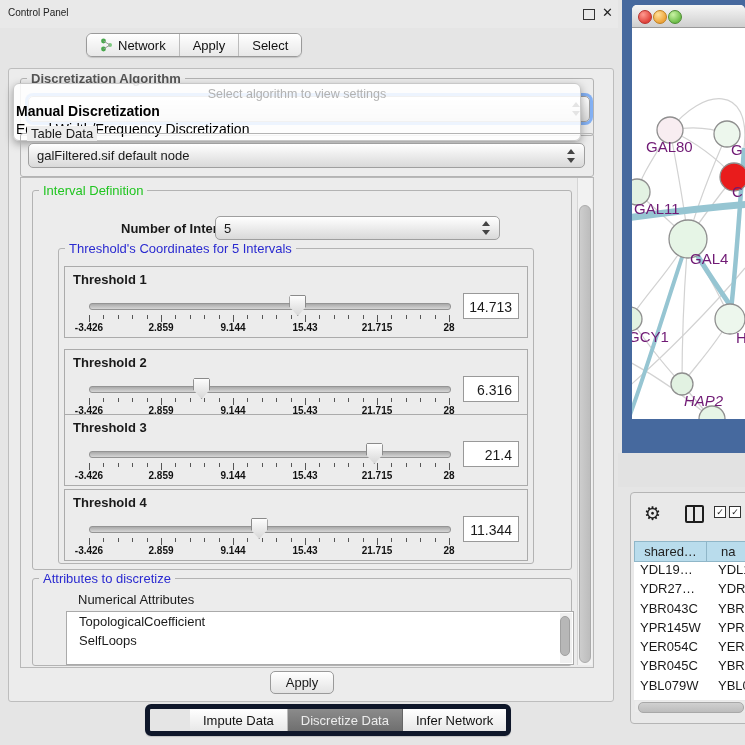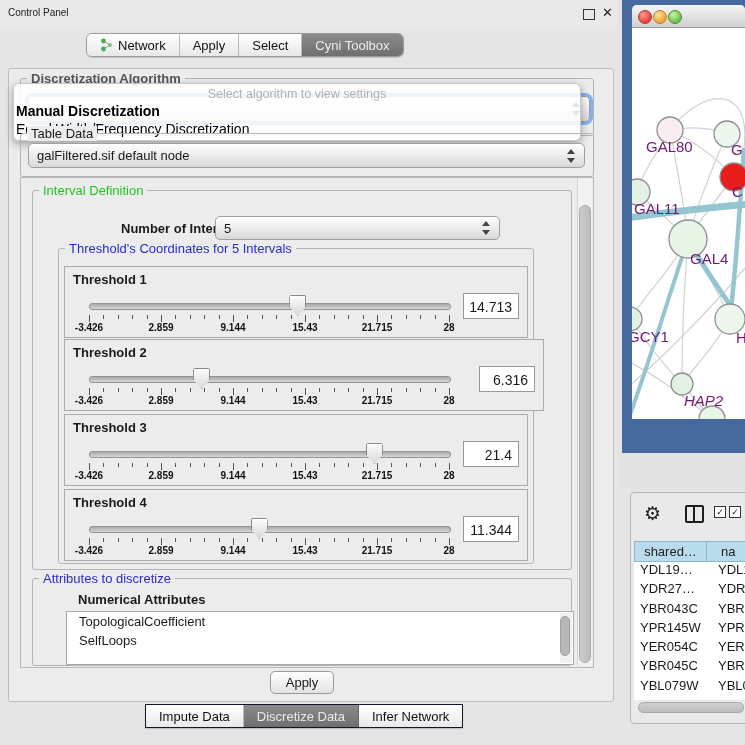--- a/index.html
+++ b/index.html
@@ -55,28 +55,28 @@
   .thr-group{left:58px;top:248px;width:474px;height:314px;}
   .th-panel{position:absolute;left:64px;width:462px;height:70px;border:1px solid #ababab;background:#ececec;}
   .th-label{position:absolute;left:8px;top:5px;font-weight:bold;}
   .th-track{position:absolute;left:24px;top:36px;width:360px;height:5px;border-radius:3px;background:linear-gradient(#a9a9a9,#d6d6d6);border:1px solid #949494;}
   .th-handle{position:absolute;top:28px;width:15px;height:19px;background:linear-gradient(#fdfdfd,#d8d8d8);border:1px solid #8a8a8a;clip-path:polygon(8% 0,92% 0,100% 10%,100% 55%,50% 100%,0 55%,0 10%);}
   .th-tick{position:absolute;top:48px;width:1px;background:#555;}
   .th-ticklabel{position:absolute;top:55px;transform:translateX(-50%);font-size:10px;font-weight:bold;color:#111;white-space:nowrap;}
   .th-value{position:absolute;right:8px;top:26px;width:56px;height:26px;background:#fff;border:1px solid #999;font-size:14px;text-align:right;line-height:26px;padding-right:6px;box-sizing:border-box;}
   
   .attr-group{left:32px;top:578px;width:538px;height:86px;}
-  .attr-sub{left:46px;top:592px;font-weight:bold;padding-left:32px;}
+  .attr-sub{left:46px;top:592px;font-weight:normal;padding-left:32px;}
   .attr-list{left:66px;top:611px;width:506px;height:52px;background:#fff;border:1px solid #aaa;overflow:hidden;}
   .attr-item{padding:1px 0 1px 12px;line-height:17px;white-space:nowrap;}
   .attr-scroll{position:absolute;right:1px;top:1px;width:12px;height:50px;background:#f0f0f0;}
   .attr-thumb{position:absolute;right:2px;top:3px;width:8px;height:38px;background:#b7b7b7;border:1px solid #a0a0a0;border-radius:5px;}
   
   .apply-btn{left:270px;top:671px;width:62px;height:21px;background:linear-gradient(#ffffff,#e3e3e3);border:1px solid #9a9a9a;border-radius:5px;text-align:center;line-height:21px;}
-  .bottombar{left:145px;top:704px;height:22px;display:flex;border:1px solid #0f172a;border-radius:0;overflow:hidden;box-shadow:0 1px 1px rgba(0,0,0,.15);}
+  .bottombar{left:145px;top:704px;height:22px;display:flex;border:5px solid #0f172a;border-radius:6px;overflow:hidden;box-shadow:0 1px 1px rgba(0,0,0,.15);padding-left:40px;}
   
   .net-frame{left:622px;top:0;width:123px;height:453px;background:#46699e;}
   .net-window{left:632px;top:5px;width:113px;height:414px;border-radius:5px 5px 0 0;overflow:hidden;background:#fff;}
   .net-titlebar{position:absolute;left:0;top:0;right:0;height:22px;background:linear-gradient(#f6f6f6,#cfcfcf);border-bottom:1px solid #9a9a9a;}
   .tl{position:absolute;top:5px;width:12px;height:12px;border-radius:50%;}
   .tl.red{left:6px;background:radial-gradient(circle at 35% 30%,#ff9a90,#e0443c 70%);border:1px solid #b5302c;}
   .tl.yellow{left:21px;background:radial-gradient(circle at 35% 30%,#ffe09a,#eda43b 70%);border:1px solid #c07f1f;}
   .tl.green{left:36px;background:radial-gradient(circle at 35% 30%,#c9f3a4,#6fbe4a 70%);border:1px solid #4d8a33;}
   .net-canvas{position:absolute;left:0;top:23px;width:113px;height:391px;background:#fff;overflow:hidden;}
   
@@ -115,23 +115,20 @@
         <line x1="3.5" y1="3" x2="10" y2="7" stroke="#9a9a9a" stroke-width="1"></line>
         <line x1="3.5" y1="11" x2="10" y2="7" stroke="#9a9a9a" stroke-width="1"></line>
       </svg>
     <span>Network</span>
   </div>
   <div class="tab">
       <span>Apply</span>
     </div>
   <div class="tab">
       <span>Select</span>
-    </div>
-  <div class="tab sel">
-      <span>Cyni Toolbox</span>
     </div>
 </div>
 
 <div class="abs cp-body"></div>
 
 <div class="abs groupbox ghost-group">
   <span class="grouptitle" style="color:#555;font-weight:bold;">Discretization Algorithm</span>
 </div>
 <div class="abs combo ghost-combo">
   <span class="val"></span>
@@ -199,21 +196,21 @@
       <div class="th-tick" style="left: 384px; height: 7px;"></div>
       <div class="th-ticklabel" style="left: 24px;">-3.426</div>
       <div class="th-ticklabel" style="left: 96px;">2.859</div>
       <div class="th-ticklabel" style="left: 168px;">9.144</div>
       <div class="th-ticklabel" style="left: 240px;">15.43</div>
       <div class="th-ticklabel" style="left: 312px;">21.715</div>
       <div class="th-ticklabel" style="left: 384px;">28</div>
       <div class="th-handle" style="left: 224.291px;"></div>
       <div class="th-value">14.713</div>
     </div>
-    <div class="th-panel abs" style="top: 339px; padding-left: 16px;">
+    <div class="th-panel abs" style="top: 349px;">
       <div class="th-label">Threshold 2</div>
       <div class="th-track"></div>
       <div class="th-tick" style="left: 24px; height: 7px;"></div>
       <div class="th-tick" style="left: 38.4px; height: 4px;"></div>
       <div class="th-tick" style="left: 52.8px; height: 4px;"></div>
       <div class="th-tick" style="left: 67.2px; height: 4px;"></div>
       <div class="th-tick" style="left: 81.6px; height: 4px;"></div>
       <div class="th-tick" style="left: 96px; height: 7px;"></div>
       <div class="th-tick" style="left: 110.4px; height: 4px;"></div>
       <div class="th-tick" style="left: 124.8px; height: 4px;"></div>

